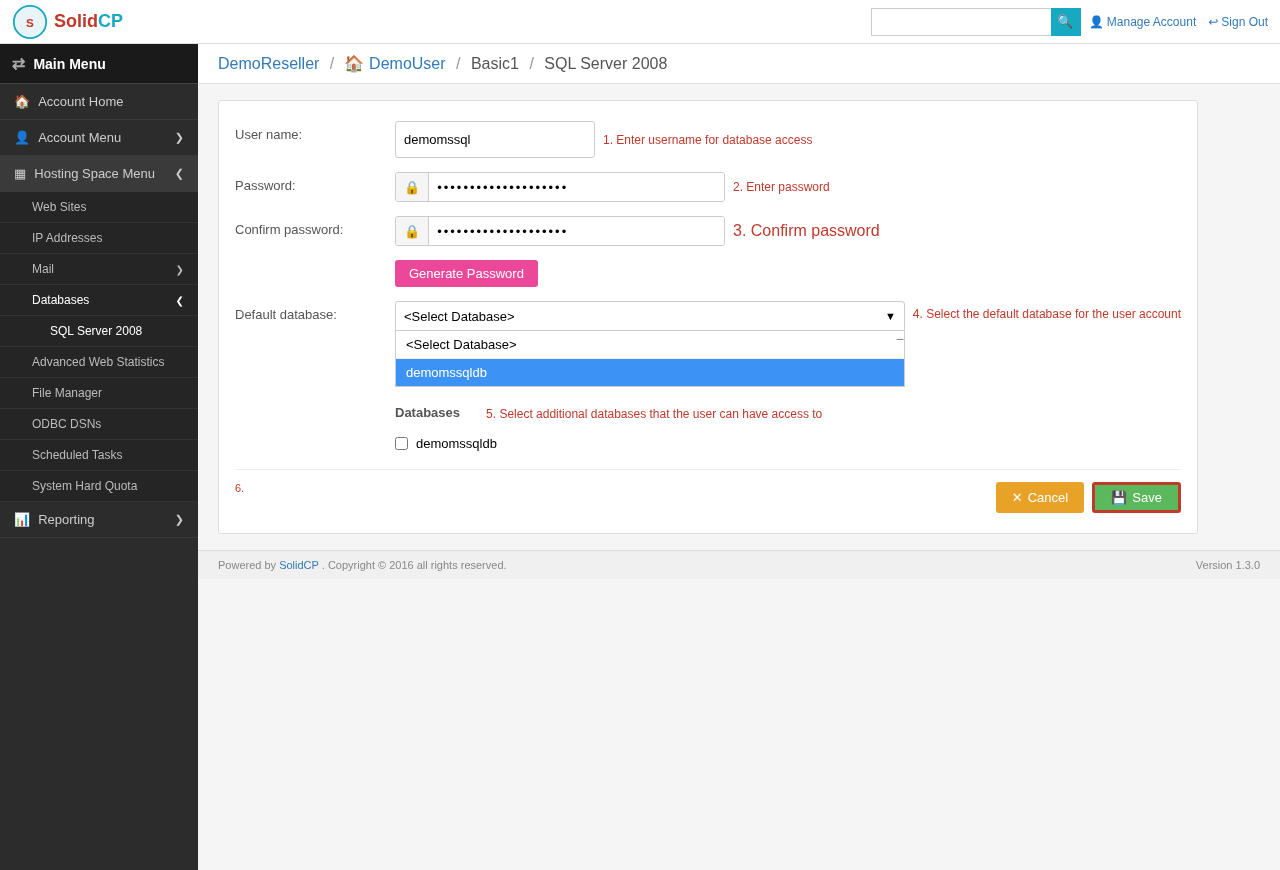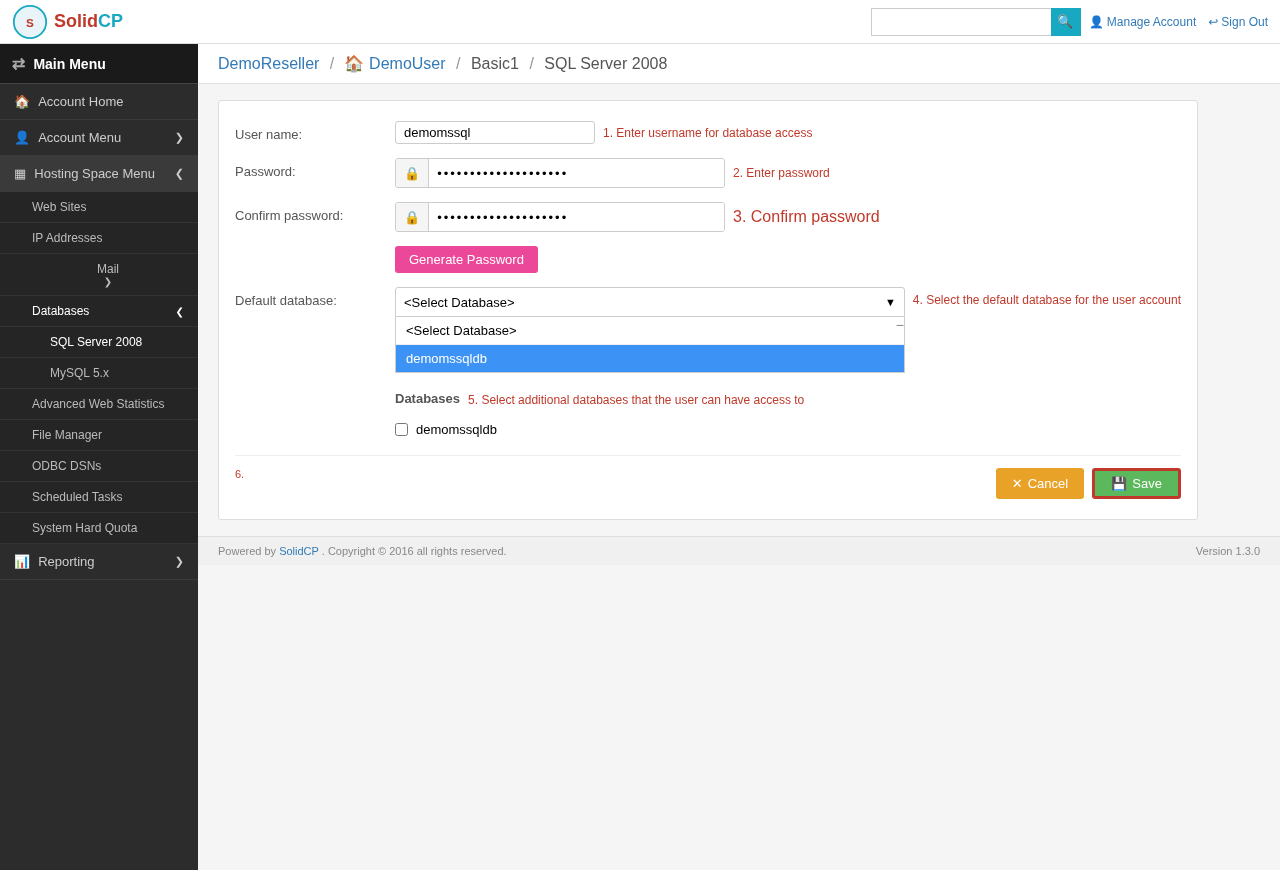--- a/index.html
+++ b/index.html
@@ -188,21 +188,21 @@
     }
     .form-control-wrap {
       flex: 1;
     }
     .form-input {
       width: 100%;
       padding: 5px 8px;
       border: 1px solid #ccc;
       border-radius: 3px;
       font-size: 13px;
-      height: 23px;
+      height: 37px;
       outline: none;
     }
 
     .password-wrap {
       display: flex;
       align-items: center;
       border: 1px solid #ccc;
       border-radius: 3px;
       background: #fff;
       height: 30px;
@@ -389,37 +389,34 @@
 
     <div class="sidebar-sub-item">
       <span>Web Sites</span>
     </div>
 
     <div class="sidebar-sub-item">
       <span>IP Addresses</span>
     </div>
 
 
-    <div class="sidebar-sub-item" style="justify-content:center;flex-direction:column;">
+    <div class="sidebar-sub-item" style="justify-content:space-between;">
       <span>Mail</span>
       <span style="font-size:10px;">❯</span>
     </div>
 
     <div class="sidebar-sub-item active" style="justify-content:space-between;">
       <span>Databases</span>
       <span style="font-size:10px;">❮</span>
     </div>
 
     <div class="sidebar-sub-item active" style="padding-left:50px;">
       <span>SQL Server 2008</span>
     </div>
 
-    <div class="sidebar-sub-item" style="padding-left:50px;">
-      <span>MySQL 5.x</span>
-    </div>
 
     <div class="sidebar-sub-item">
       <span>Advanced Web Statistics</span>
     </div>
 
     <div class="sidebar-sub-item">
       <span>File Manager</span>
     </div>
 
     <div class="sidebar-sub-item">
@@ -517,21 +514,21 @@
                 <span style="color:#c0392b;font-size:12px;padding-top:6px;">4.  Select the default database for the user account</span>
               </div>
             </div>
           </div>
 
           <div class="form-row" style="align-items:flex-start;">
             <div class="form-label"></div>
             <div class="form-control-wrap">
               <div style="display:flex;align-items:center;gap:8px;margin-bottom:6px;">
                 <span class="databases-label">Databases</span>
-                <span style="color:#c0392b;font-size:12px;">5.  Select additional databases that the user can have access to</span>
+                <span style="color:#c0392b;font-size:12px;margin-left:18px;">5.  Select additional databases that the user can have access to</span>
               </div>
               <div class="db-check-row">
                 <input type="checkbox" style="">
                 <span>demomssqldb</span>
               </div>
             </div>
           </div>
 
           <div class="buttons-row">
             <span style="margin-right:auto;color:#c0392b;font-size:11px;">6.</span>

